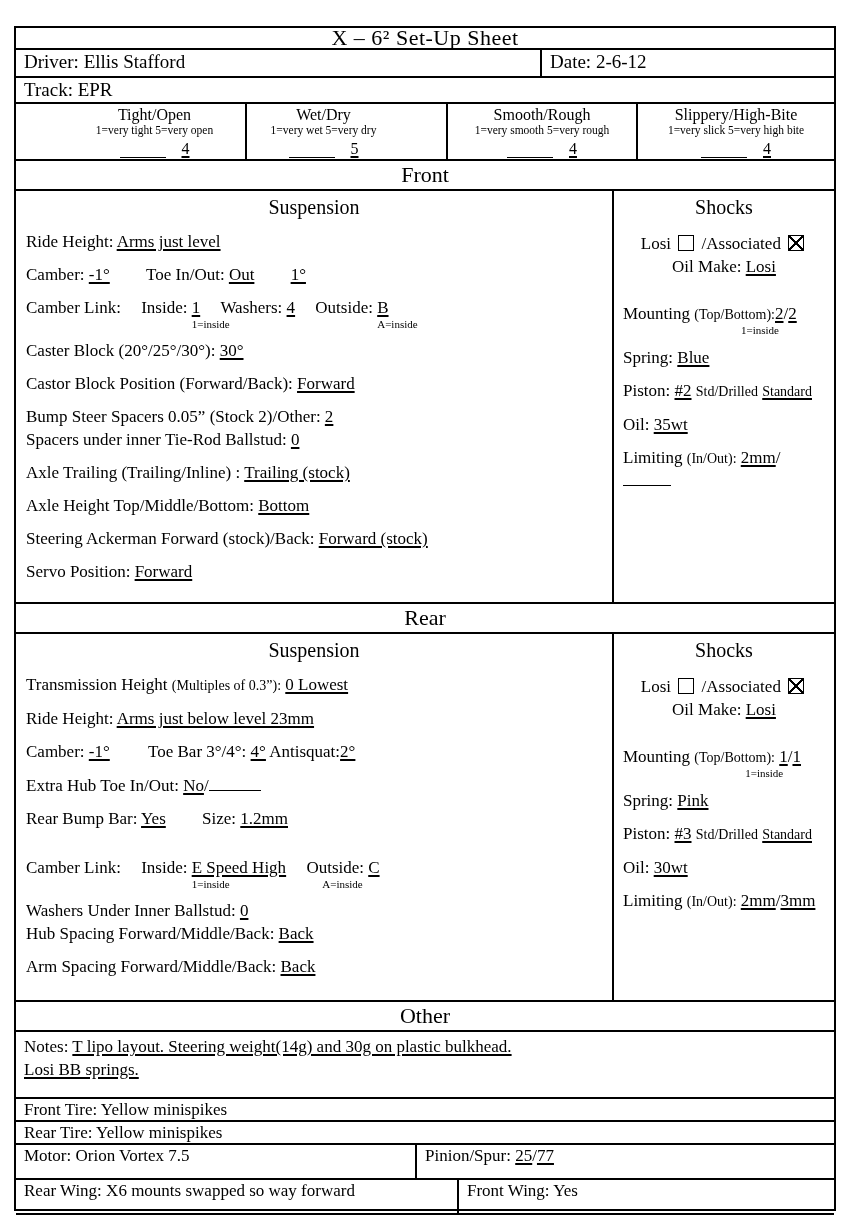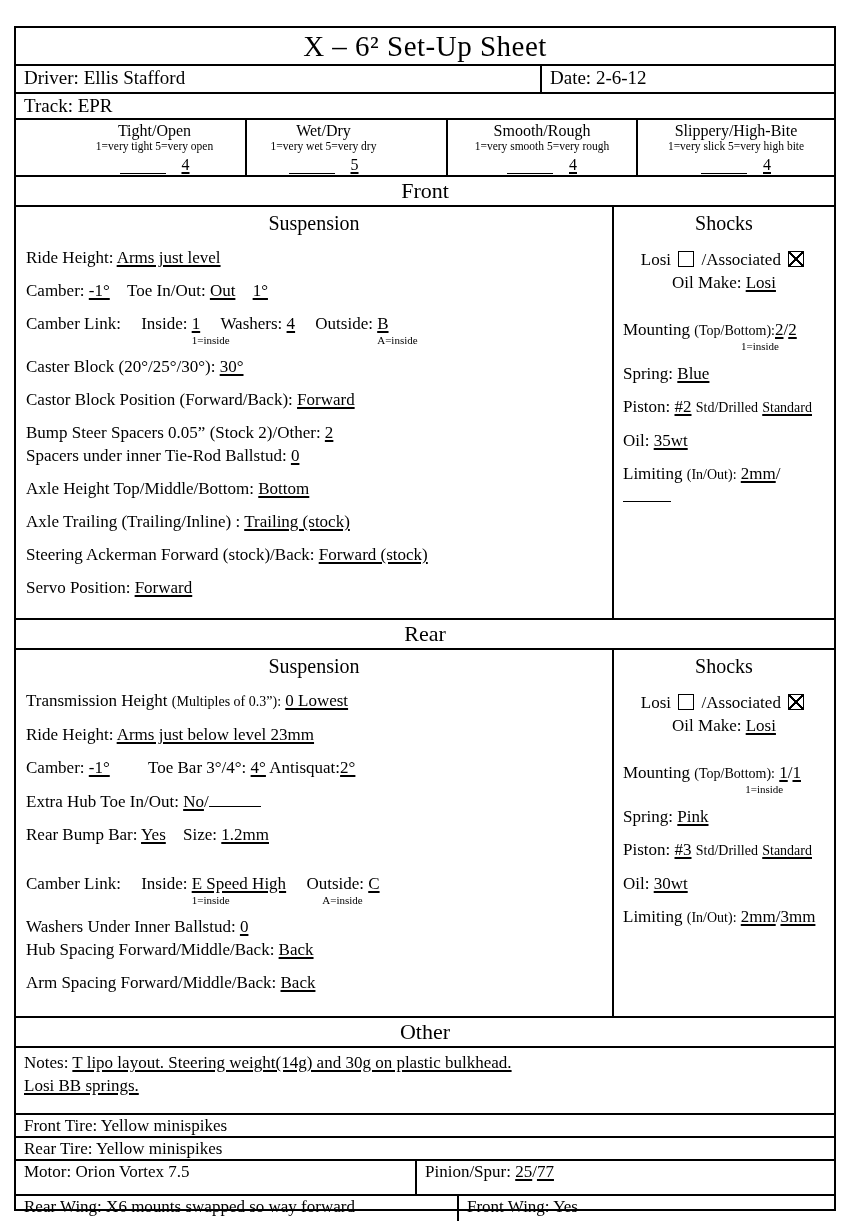--- a/index.html
+++ b/index.html
@@ -7,22 +7,22 @@
   body {
     width:850px; height:1221px; position:relative;
     font-family:"Liberation Serif", serif; color:#000;
   }
   .sheet {
     position:absolute; left:14px; top:26px; width:822px; height:1185px;
     border:2px solid #000; display:flex; flex-direction:column; background:#fff;
   }
   .row { border-top:2px solid #000; flex-shrink:0; }
   .row:first-child { border-top:none; }
-  .title-row { height:36px; display:flex; align-items:center; justify-content:center;
-    font-size:29px; letter-spacing:0.5px; }
+  .title-row { height:20px; display:flex; align-items:center; justify-content:center;
+    font-size:22px; letter-spacing:0.5px; }
   .driver-row { height:28px; display:flex; font-size:19px; }
   .driver-cell { width:524px; padding:1px 8px; }
   .date-cell { flex:1; border-left:2px solid #000; padding:1px 8px; }
   .track-row { height:26px; font-size:19px; padding:1px 8px; }
   .ratings-row { height:57px; display:flex;padding-left:48px; }
   .rating-cell { display:flex; flex-direction:column; align-items:center; padding-top:2px; }
   .rating-cell + .rating-cell { border-left:2px solid #000; }
   .rc1 { width:181px; } .rc2 { width:155px; } .rc3 { width:190px;margin-left:46px; } .rc4 { flex:1; }
   .rating-title { font-size:16px; line-height:18px; }
   .rating-scale { font-size:11.5px; line-height:13px; }
@@ -35,21 +35,21 @@
   .rear-body { height:368px; }
   .col-susp { width:596px; padding:0 10px; }
   .col-shocks { flex:1; border-left:2px solid #000; padding:0 9px; }
   .col-title { text-align:center; font-size:20px; margin-top:5px; margin-bottom:6px; }
   .line { font-size:17px; margin:12px 0; line-height:21px; }
   .line.tight-top { margin-top:2px; }
   .line.tight-bottom { margin-bottom:2px; }
   .line.subnote-room { margin-bottom:22px; }
   .u { text-decoration:underline; text-decoration-thickness:1.5px; text-underline-offset:2px; }
   .small { font-size:14px; }
-  .gap-lg { margin-left:13px; }
+  .gap-lg { margin-left:32px; }
   .gap-md { margin-left:16px; }
   .stack { display:inline-block; position:relative; }
   .subnote { position:absolute; left:0; top:100%; margin-top:1px; font-size:11px; line-height:11px; white-space:nowrap; }
   .center { text-align:center; }
   .checkbox { display:inline-block; width:16px; height:16px; border:1.5px solid #000;
     vertical-align:-2px; margin:0 3px; }
   .checkbox.checked {
     background-image:
       linear-gradient(to top right, transparent 44%, #000 44%, #000 56%, transparent 56%),
       linear-gradient(to bottom right, transparent 44%, #000 44%, #000 56%, transparent 56%);
@@ -167,27 +167,27 @@
       <div class="line tight-bottom">
         <span>Bump Steer Spacers 0.05” (Stock 2)/Other:</span>
         <span class="u">2</span>
       </div>
       <div class="line tight-top">
         <span>Spacers under inner Tie-Rod Ballstud:</span>
         <span class="u">0</span>
       </div>
 
       <div class="line">
+        <span>Axle Trailing (Trailing/Inline) :</span>
+        <span class="u">Trailing (stock)</span>
+      </div>
+
+      <div class="line">
         <span>Axle Height Top/Middle/Bottom:</span>
         <span class="u">Bottom</span>
-      </div>
-
-      <div class="line">
-        <span>Axle Trailing (Trailing/Inline) :</span>
-        <span class="u">Trailing (stock)</span>
       </div>
 
       <div class="line">
         <span>Steering Ackerman Forward (stock)/Back:</span>
         <span class="u">Forward (stock)</span>
       </div>
 
       <div class="line">
         <span>Servo Position:</span>
         <span class="u">Forward</span>

